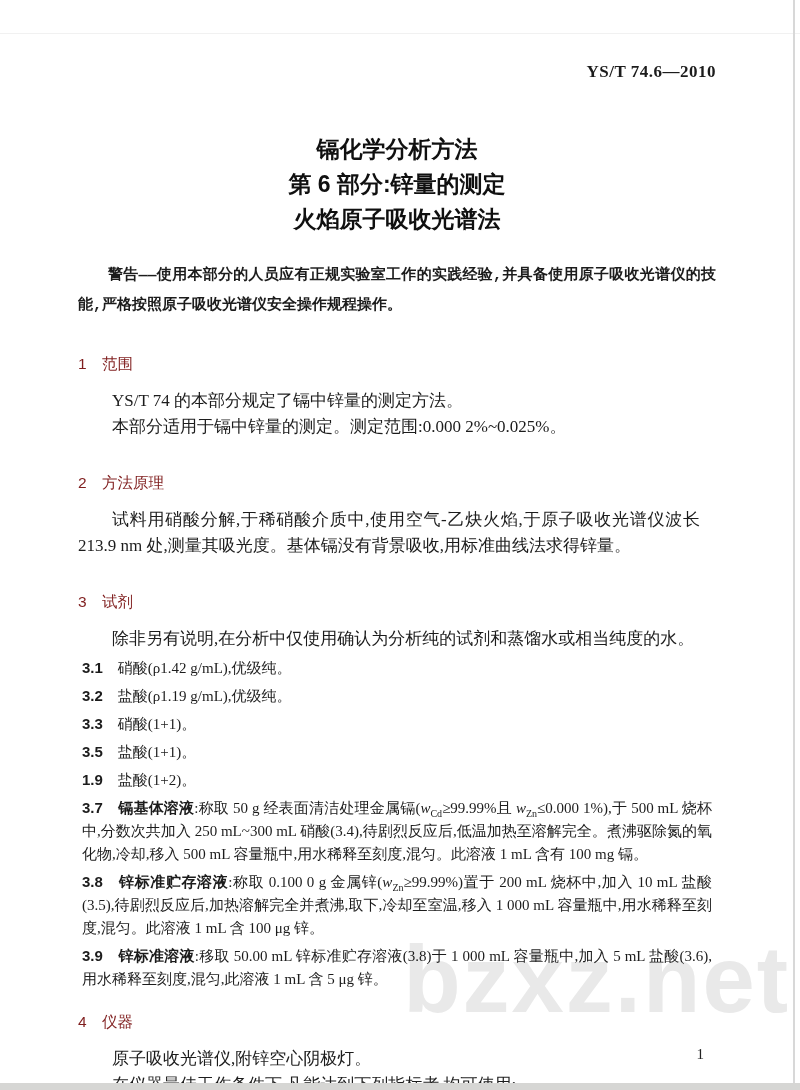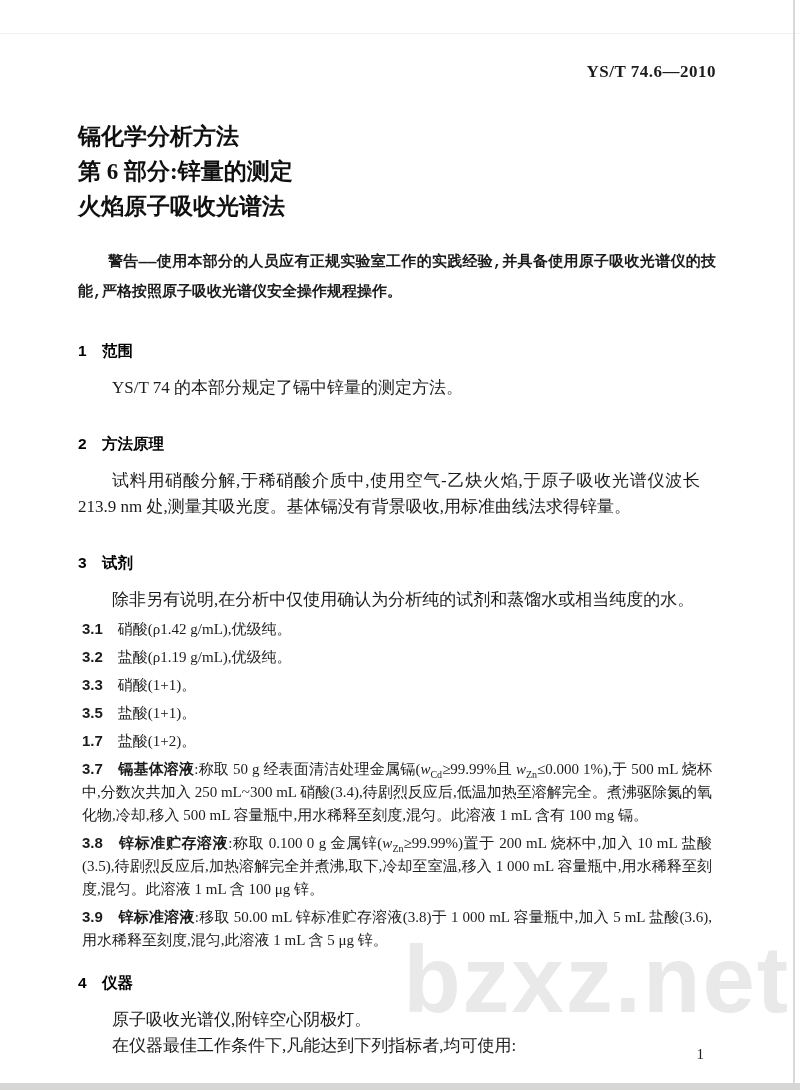--- a/index.html
+++ b/index.html
@@ -30,34 +30,34 @@
     font-weight: 700; font-size: 94px; line-height: 1;
     color: #e9e9e9; letter-spacing: 2px;
     user-select: none;
   }
   .content { position: relative; z-index: 2; padding: 0 84px 0 78px; }
   .doc-number {
     padding-top: 62px; text-align: right;
     font-weight: 700; font-size: 17px; letter-spacing: 0.5px;
   }
   .title {
-    margin: 37px 0 0 0; 
-    font-family: Liberation Serif, serif;
+    margin: 50px 0 0 0; text-align: center;
+    font-family: Liberation Sans, sans-serif;
     font-weight: 700; font-size: 23px; line-height: 35px; color: #101010;
   }
   .warning {
     margin: 24px 0 0 0;
     font-family: Liberation Mono, monospace;
     font-weight: 700; font-size: 15px; line-height: 30px;
     text-indent: 2em; text-align: justify;
   }
   .sec-heading {
     margin: 32px 0 0 0;
     font-family: "Liberation Sans", "DejaVu Sans", sans-serif;
-    font-weight: 700; font-size: 15.5px; line-height: 22px; color: #000000;
+    font-weight: 400; font-size: 15.5px; line-height: 22px; color: #7f1d1d;
   }
   .sec-heading.tight { margin-top: 20px; }
   .para {
     margin: 13px 16px 0 0; font-size: 17px; line-height: 26px;
     text-indent: 2em; text-align: justify;
   }
   .para.follow { margin-top: 0; }
   .item {
     margin: 4px; font-size: 15px; line-height: 23px; text-align: justify;
   }
@@ -85,32 +85,33 @@
     <div class="title">
       <div>镉化学分析方法</div>
       <div>第 6 部分:锌量的测定</div>
       <div>火焰原子吸收光谱法</div>
     </div>
 
     <p class="warning">警告——使用本部分的人员应有正规实验室工作的实践经验,并具备使用原子吸收光谱仪的技能,严格按照原子吸收光谱仪安全操作规程操作。</p>
 
     <h2 class="sec-heading">1　范围</h2>
     <p class="para">YS/T 74 的本部分规定了镉中锌量的测定方法。</p>
+    <p class="para follow">本部分适用于镉中锌量的测定。测定范围:0.000 2%~0.025%。</p>
 
     <h2 class="sec-heading">2　方法原理</h2>
     <p class="para">试料用硝酸分解,于稀硝酸介质中,使用空气-乙炔火焰,于原子吸收光谱仪波长 213.9 nm 处,测量其吸光度。基体镉没有背景吸收,用标准曲线法求得锌量。</p>
 
     <h2 class="sec-heading">3　试剂</h2>
     <p class="para">除非另有说明,在分析中仅使用确认为分析纯的试剂和蒸馏水或相当纯度的水。</p>
 
     <p class="item"><span class="item-label">3.1</span><span>　硝酸(ρ1.42 g/mL),优级纯。</span></p>
     <p class="item"><span class="item-label">3.2</span><span>　盐酸(ρ1.19 g/mL),优级纯。</span></p>
     <p class="item"><span class="item-label">3.3</span><span>　硝酸(1+1)。</span></p>
     <p class="item"><span class="item-label">3.5</span><span>　盐酸(1+1)。</span></p>
-    <p class="item"><span class="item-label">1.7</span><span>　盐酸(1+2)。</span></p>
+    <p class="item"><span class="item-label">1.9</span><span>　盐酸(1+2)。</span></p>
 
     <p class="item"><span class="item-label">3.7　镉基体溶液</span><span>:称取 50 g 经表面清洁处理金属镉(</span><span class="sym">w</span><sub>Cd</sub><span>≥99.99%且 </span><span class="sym">w</span><sub>Zn</sub><span>≤0.000 1%),于 500 mL 烧杯中,分数次共加入 250 mL~300 mL 硝酸(3.4),待剧烈反应后,低温加热至溶解完全。煮沸驱除氮的氧化物,冷却,移入 500 mL 容量瓶中,用水稀释至刻度,混匀。此溶液 1 mL 含有 100 mg 镉。</span></p>
 
     <p class="item"><span class="item-label">3.8　锌标准贮存溶液</span><span>:称取 0.100 0 g 金属锌(</span><span class="sym">w</span><sub>Zn</sub><span>≥99.99%)置于 200 mL 烧杯中,加入 10 mL 盐酸(3.5),待剧烈反应后,加热溶解完全并煮沸,取下,冷却至室温,移入 1 000 mL 容量瓶中,用水稀释至刻度,混匀。此溶液 1 mL 含 100 μg 锌。</span></p>
 
     <p class="item"><span class="item-label">3.9　锌标准溶液</span><span>:移取 50.00 mL 锌标准贮存溶液(3.8)于 1 000 mL 容量瓶中,加入 5 mL 盐酸(3.6),用水稀释至刻度,混匀,此溶液 1 mL 含 5 μg 锌。</span></p>
 
     <h2 class="sec-heading tight">4　仪器</h2>
     <p class="para">原子吸收光谱仪,附锌空心阴极灯。</p>
     <p class="para follow">在仪器最佳工作条件下,凡能达到下列指标者,均可使用:</p>

